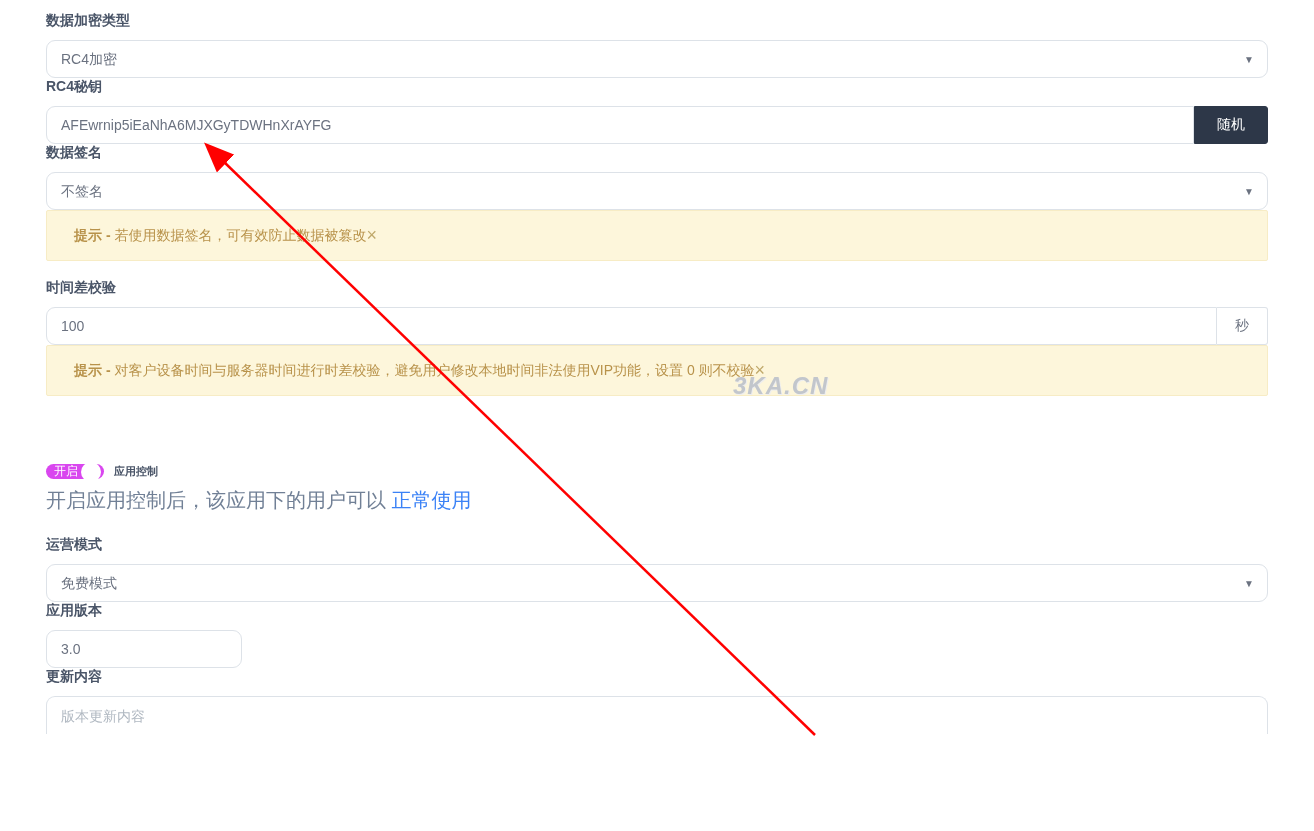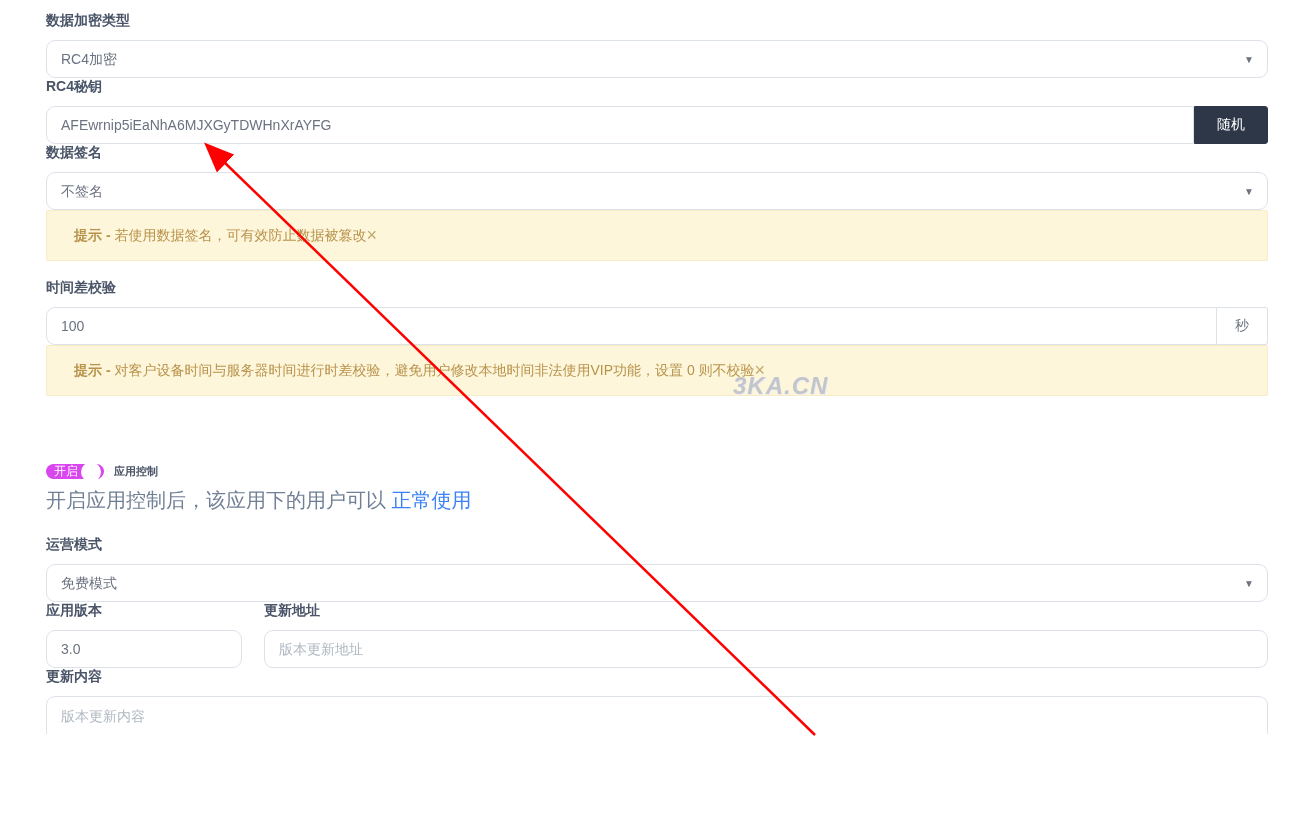--- a/index.html
+++ b/index.html
@@ -267,24 +267,20 @@
         <option>免费模式</option>
       </select>
     </div>
   </div>
 
   <div class="row-flex">
     <div class="form-group col-small">
       <label class="form-label">应用版本</label>
       <input type="text" class="form-input" value="3.0" style="">
     </div>
-    <div class="form-group col-large">
-      <label class="form-label">更新地址</label>
-      <input type="text" class="form-input" placeholder="版本更新地址" style="">
-    </div>
   </div>
 
   <div class="form-group">
     <label class="form-label">更新内容</label>
     <input type="text" class="form-input" style="border-bottom: none; border-bottom-left-radius: 0px; border-bottom-right-radius: 0px;" placeholder="版本更新内容">
   </div>
 
 </div>
 
 <div class="watermark">3KA.CN</div>

